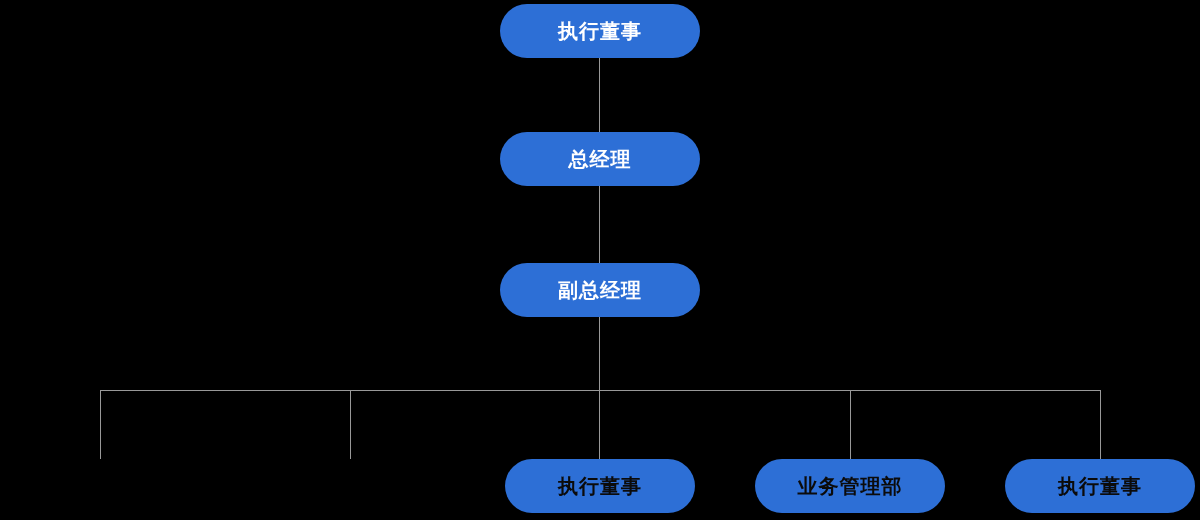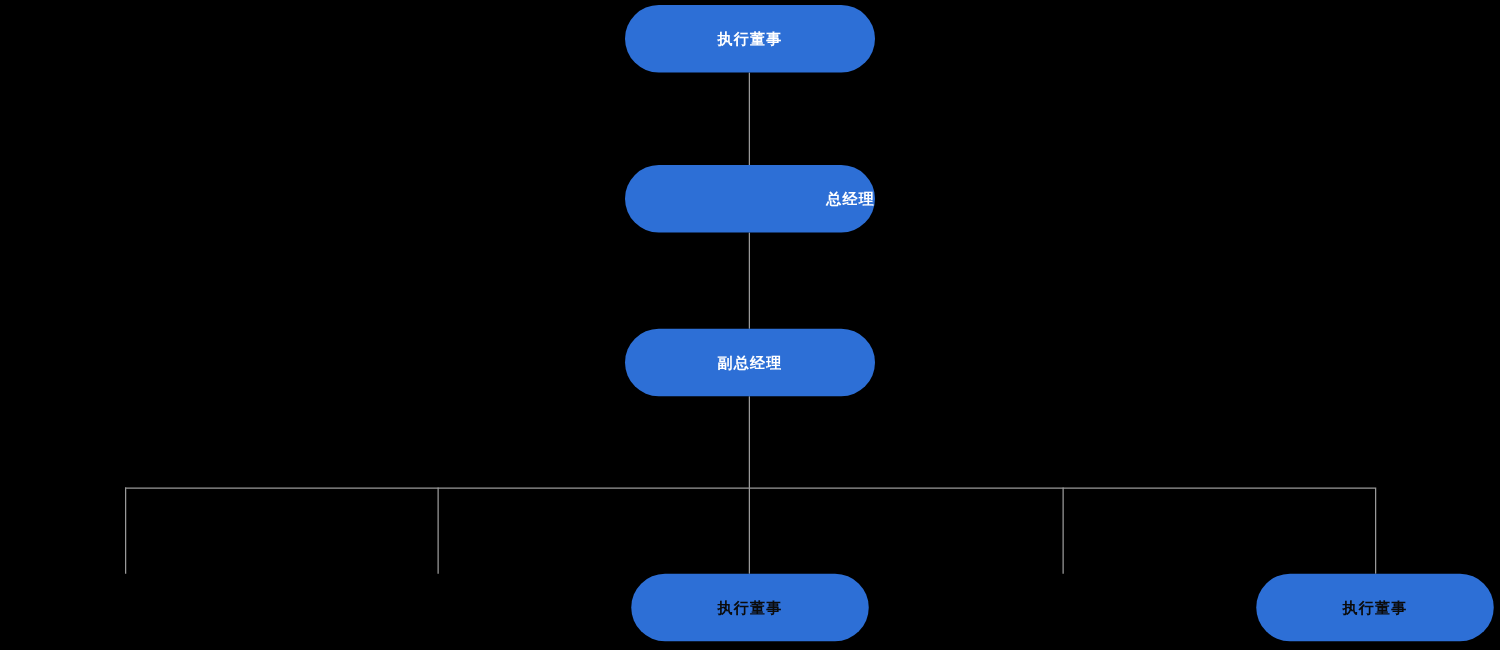--- a/index.html
+++ b/index.html
@@ -16,21 +16,21 @@
     font-family: "Liberation Sans", "DejaVu Sans", sans-serif;
   }
   .node {
     position: absolute;
     height: 54px;
     background: var(--node-fill, #2D6FD6);
     border-radius: 27px;
     display: flex;
     align-items: center;
     justify-content: center;
-    font-size: 12px;
+    font-size: 20px;
     font-weight: 700;
     letter-spacing: 1px;
     z-index: 2;
   }
   .node.leader { color: var(--top-text, #FFFFFF); }
   .node.dept   { color: var(--dept-text, #0B0B0B); }
   .line {
     position: absolute;
     background: var(--line, #999999);
     z-index: 1;
@@ -48,27 +48,30 @@
   <div class="line v" style="left:599px; top:317px; height:142px;"></div>
   <div class="line h" style="left:100px; top:390px; width:1000px;"></div>
   <div class="line v" style="left:100px;  top:390px; height:69px;"></div>
   <div class="line v" style="left:350px;  top:390px; height:69px;"></div>
   <div class="line v" style="left:850px;  top:390px; height:69px;"></div>
   <div class="line v" style="left:1100px; top:390px; height:69px;"></div>
 
   <div class="node leader" style="left:500px; top:4px; width:200px;">
     <span>执行董事</span>
   </div>
-  <div class="node leader" style="left:500px; top:132px; width:200px;justify-content:flex-end;">
+  <div class="node leader" style="left:500px; top:132px; width:200px;">
     <span>总经理</span>
   </div>
   <div class="node leader" style="left:500px; top:263px; width:200px;">
     <span>副总经理</span>
   </div>
 
   <div class="node dept" style="left:505px; top:459px; width:190px;">
     <span>执行董事</span>
   </div>
+  <div class="node dept" style="left:755px; top:459px; width:190px;">
+    <span>业务管理部</span>
+  </div>
   <div class="node dept" style="left:1005px; top:459px; width:190px;">
     <span>执行董事</span>
   </div>
 
 </div>
 
 </body></html>

